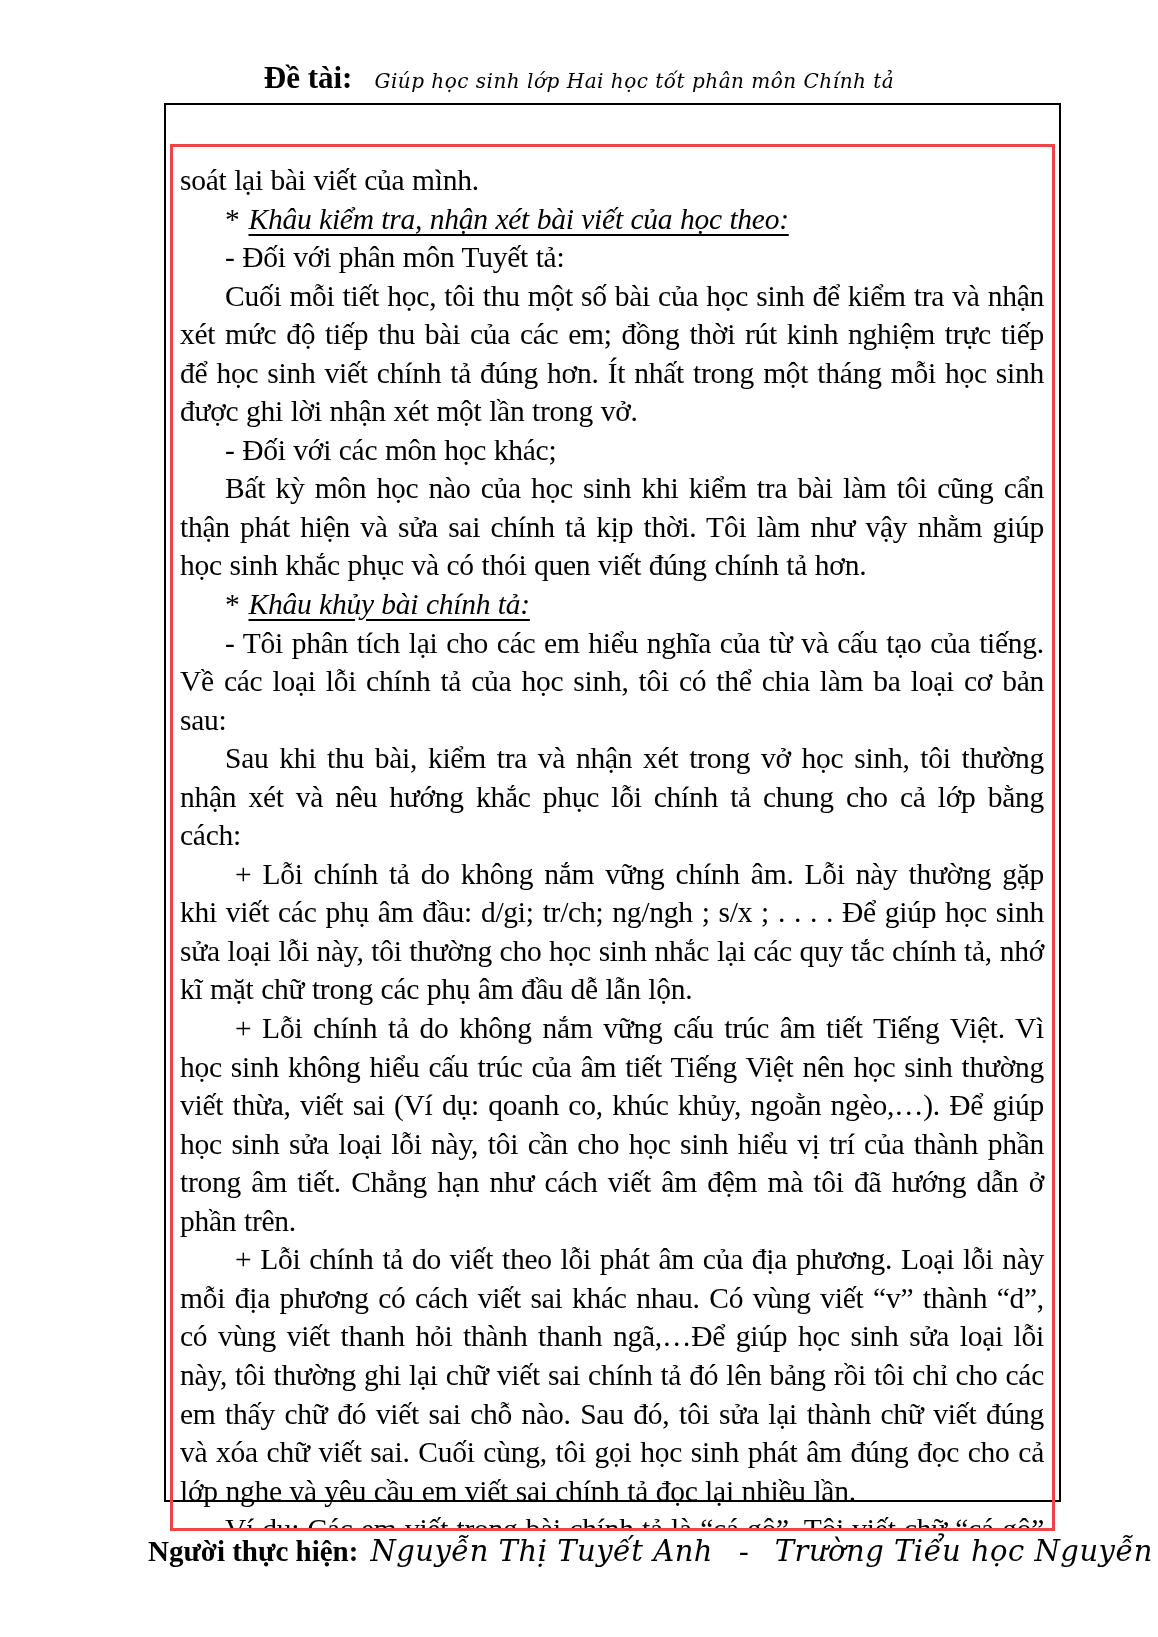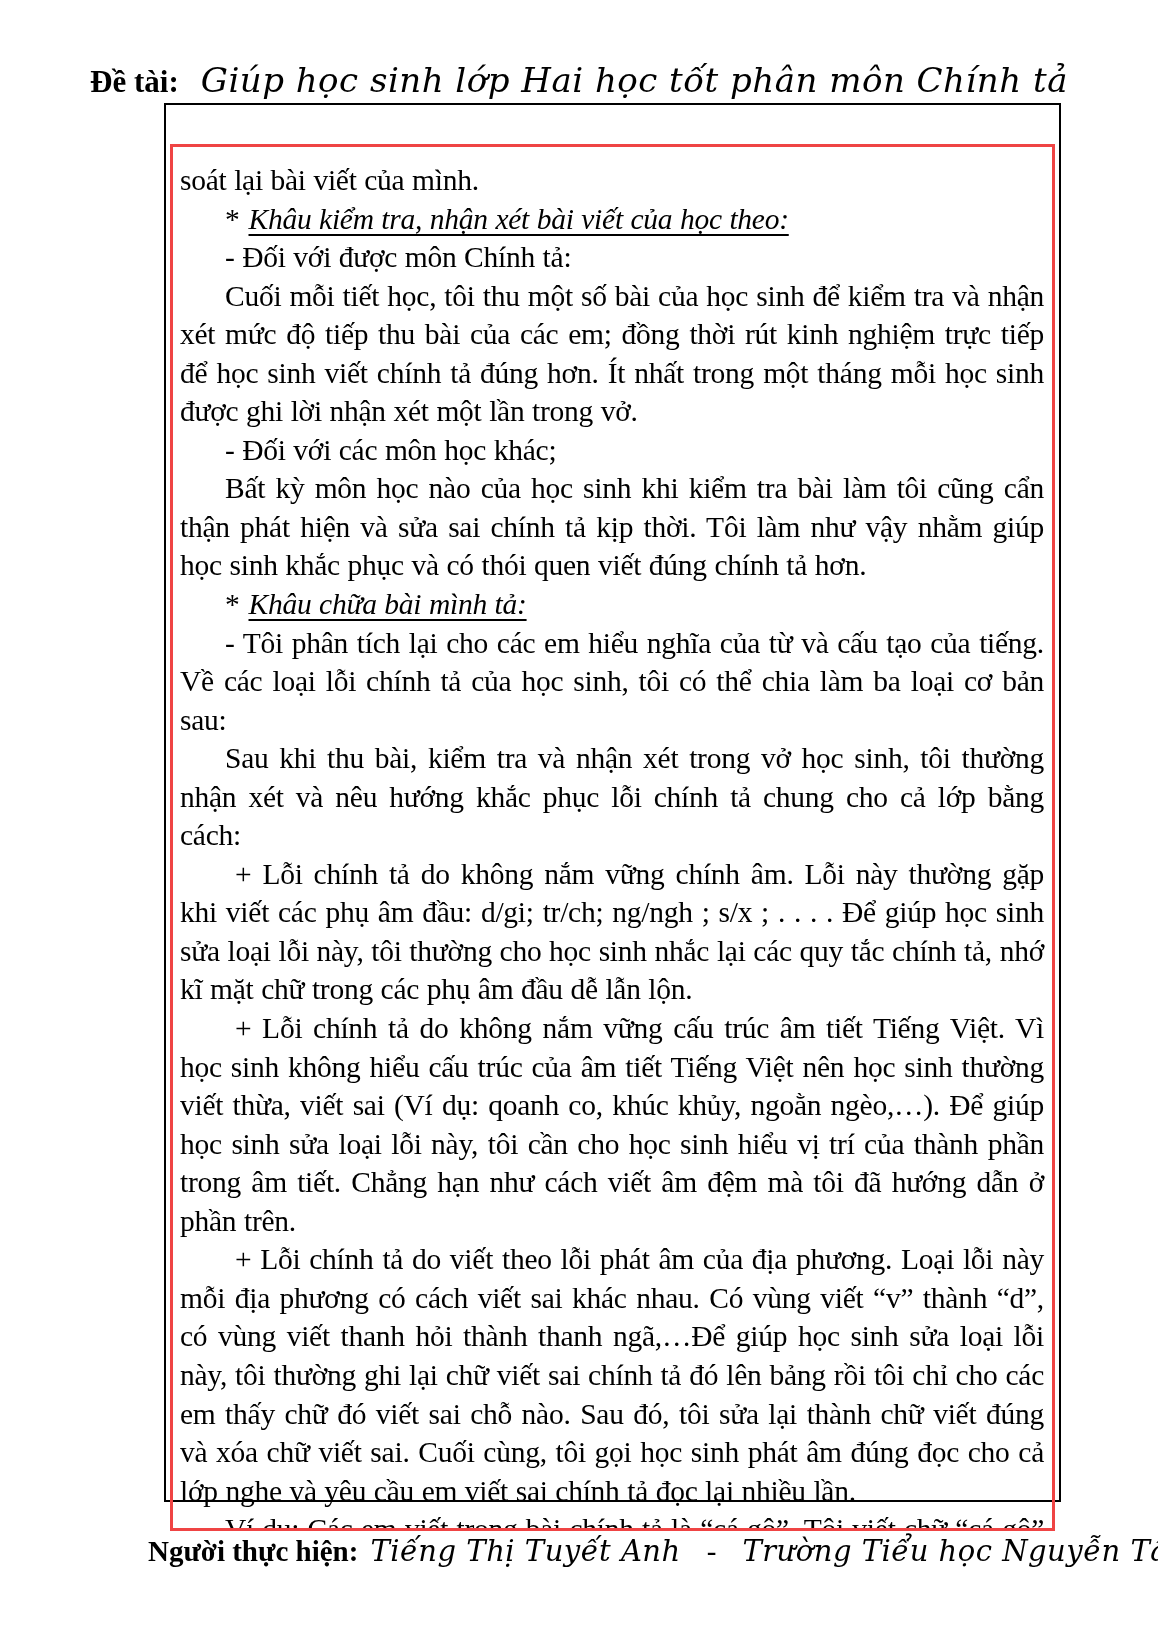--- a/index.html
+++ b/index.html
@@ -22,21 +22,21 @@
     text-align: center;
     white-space: nowrap;
   }
   .header-label {
     font-weight: bold;
     font-size: 31px;
   }
   .header-title {
     font-family: "DejaVu Serif", serif;
     font-style: italic;
-    font-size: 34px;
+    font-size: 20px;
     margin-left: 22px;
     letter-spacing: 0.5px;
   }
   
   .border-box {
     position: absolute;
     top: 103px;
     left: 164px;
     width: 897px;
     height: 1399px;
@@ -103,38 +103,38 @@
     <span class="header-label">Đề tài:</span><span class="header-title">Giúp học sinh lớp Hai học tốt phân môn Chính tả</span>
   </div>
 
   <div class="border-box">
     <div class="inner-box">
 
       <p class="para p-first">soát lại bài viết của mình.</p>
 
       <p class="para"><span class="heading-marker">*</span><span class="heading-text">Khâu kiểm tra, nhận xét bài viết của học theo:</span></p>
 
-      <p class="para">- Đối với được môn Chính tả:</p>
+      <p class="para">- Đối với phân môn Tuyết tả:</p>
       <p class="para">Cuối mỗi tiết học, tôi thu một số bài của học sinh để kiểm tra và nhận xét mức độ tiếp thu bài của các em; đồng thời rút kinh nghiệm trực tiếp để học sinh viết chính tả đúng hơn. Ít nhất trong một tháng mỗi học sinh được ghi lời nhận xét một lần trong vở.</p>
       <p class="para">- Đối với các môn học khác;</p>
       <p class="para">Bất kỳ môn học nào của học sinh khi kiểm tra bài làm tôi cũng cẩn thận phát hiện và sửa sai chính tả kịp thời. Tôi làm như vậy nhằm giúp học sinh khắc phục và có thói quen viết đúng chính tả hơn.</p>
 
-      <p class="para"><span class="heading-marker">*</span><span class="heading-text">Khâu chữa bài mình tả:</span></p>
+      <p class="para"><span class="heading-marker">*</span><span class="heading-text">Khâu khủy bài chính tả:</span></p>
 
       <p class="para">- Tôi phân tích lại cho các em hiểu nghĩa của từ và cấu tạo của tiếng. Về các loại lỗi chính tả của học sinh, tôi có thể chia làm ba loại cơ bản sau:</p>
       <p class="para">Sau khi thu bài, kiểm tra và nhận xét trong vở học sinh, tôi thường nhận xét và nêu hướng khắc phục lỗi chính tả chung cho cả lớp bằng cách:</p>
       <p class="para p-plus">+ Lỗi chính tả do không nắm vững chính âm. Lỗi này thường gặp khi viết các phụ âm đầu: d/gi; tr/ch; ng/ngh ; s/x ; . . . . Để giúp học sinh sửa loại lỗi này, tôi thường cho học sinh nhắc lại các quy tắc chính tả, nhớ kĩ mặt chữ trong các phụ âm đầu dễ lẫn lộn.</p>
       <p class="para p-plus">+ Lỗi chính tả do không nắm vững cấu trúc âm tiết Tiếng Việt. Vì học sinh không hiểu cấu trúc của âm tiết Tiếng Việt nên học sinh thường viết thừa, viết sai (Ví dụ: qoanh co, khúc khủy, ngoằn ngèo,…). Để giúp học sinh sửa loại lỗi này, tôi cần cho học sinh hiểu vị trí của thành phần trong âm tiết. Chẳng hạn như cách viết âm đệm mà tôi đã hướng dẫn ở phần trên.</p>
       <p class="para p-plus">+ Lỗi chính tả do viết theo lỗi phát âm của địa phương. Loại lỗi này mỗi địa phương có cách viết sai khác nhau. Có vùng viết “v” thành “d”, có vùng viết thanh hỏi thành thanh ngã,…Để giúp học sinh sửa loại lỗi này, tôi thường ghi lại chữ viết sai chính tả đó lên bảng rồi tôi chỉ cho các em thấy chữ đó viết sai chỗ nào. Sau đó, tôi sửa lại thành chữ viết đúng và xóa chữ viết sai. Cuối cùng, tôi gọi học sinh phát âm đúng đọc cho cả lớp nghe và yêu cầu em viết sai chính tả đọc lại nhiều lần.</p>
       <p class="para">Ví dụ: Các em viết trong bài chính tả là “cá gô”. Tôi viết chữ “cá gô” lên bảng lớp. Sau đó, tôi phân tích và viết lại là “cá rô” rồi tôi xóa chữ “cá gô”. Cuối cùng tôi gọi một học sinh có giọng phát âm tốt đọc cho bạn nghe, sau đó tôi yêu cầu học sinh viết sai lỗi chính tả đó đọc lại nhiều lần.</p>
 
     </div>
   </div>
 
   <div class="doc-footer">
     <span class="footer-label">Người thực hiện:</span>
-    <span class="footer-script footer-author">Tiếng Thị Tuyết Anh</span>
+    <span class="footer-script footer-author">Nguyễn Thị Tuyết Anh</span>
     <span class="footer-separator">-</span>
     <span class="footer-script">Trường Tiểu học Nguyễn Tấn Kiều</span>
 
   </div>
 
 </div>
 
 </body></html>

